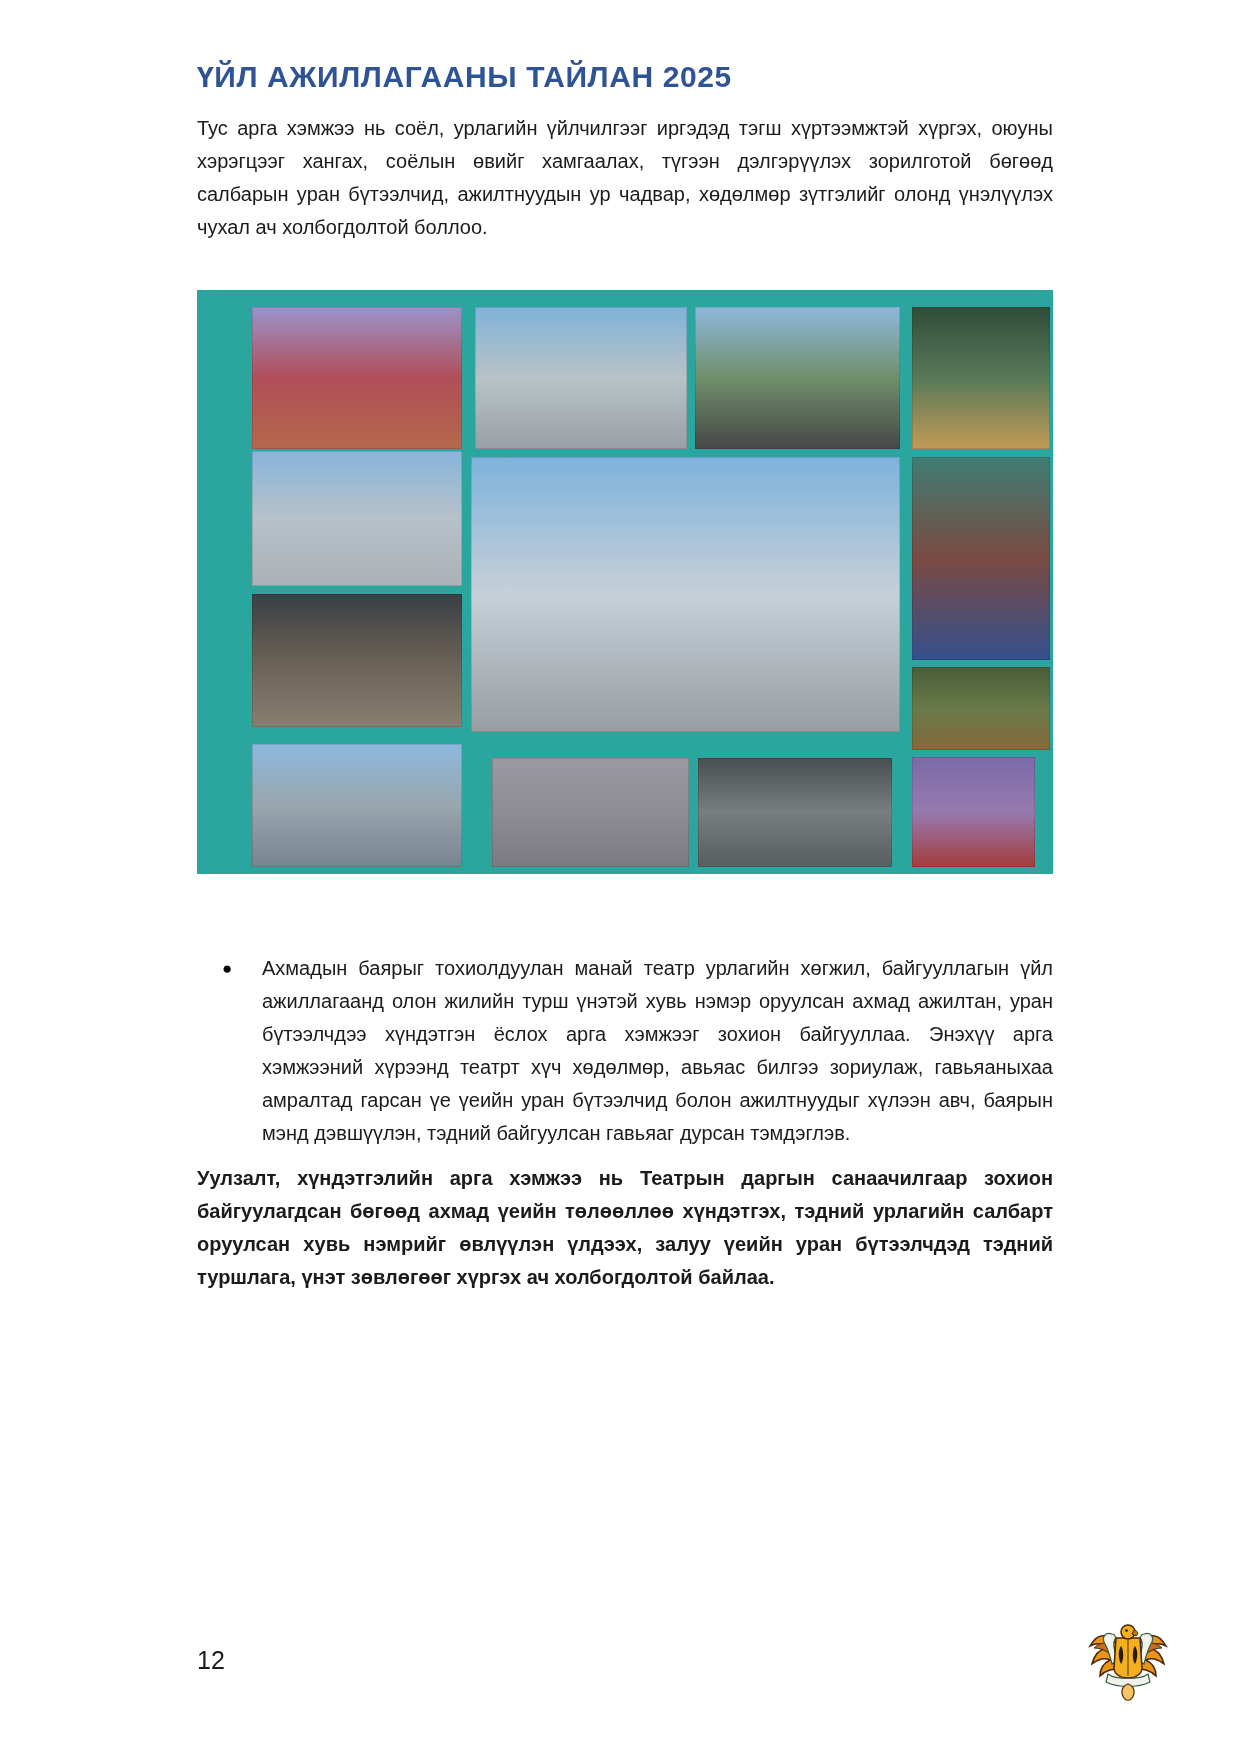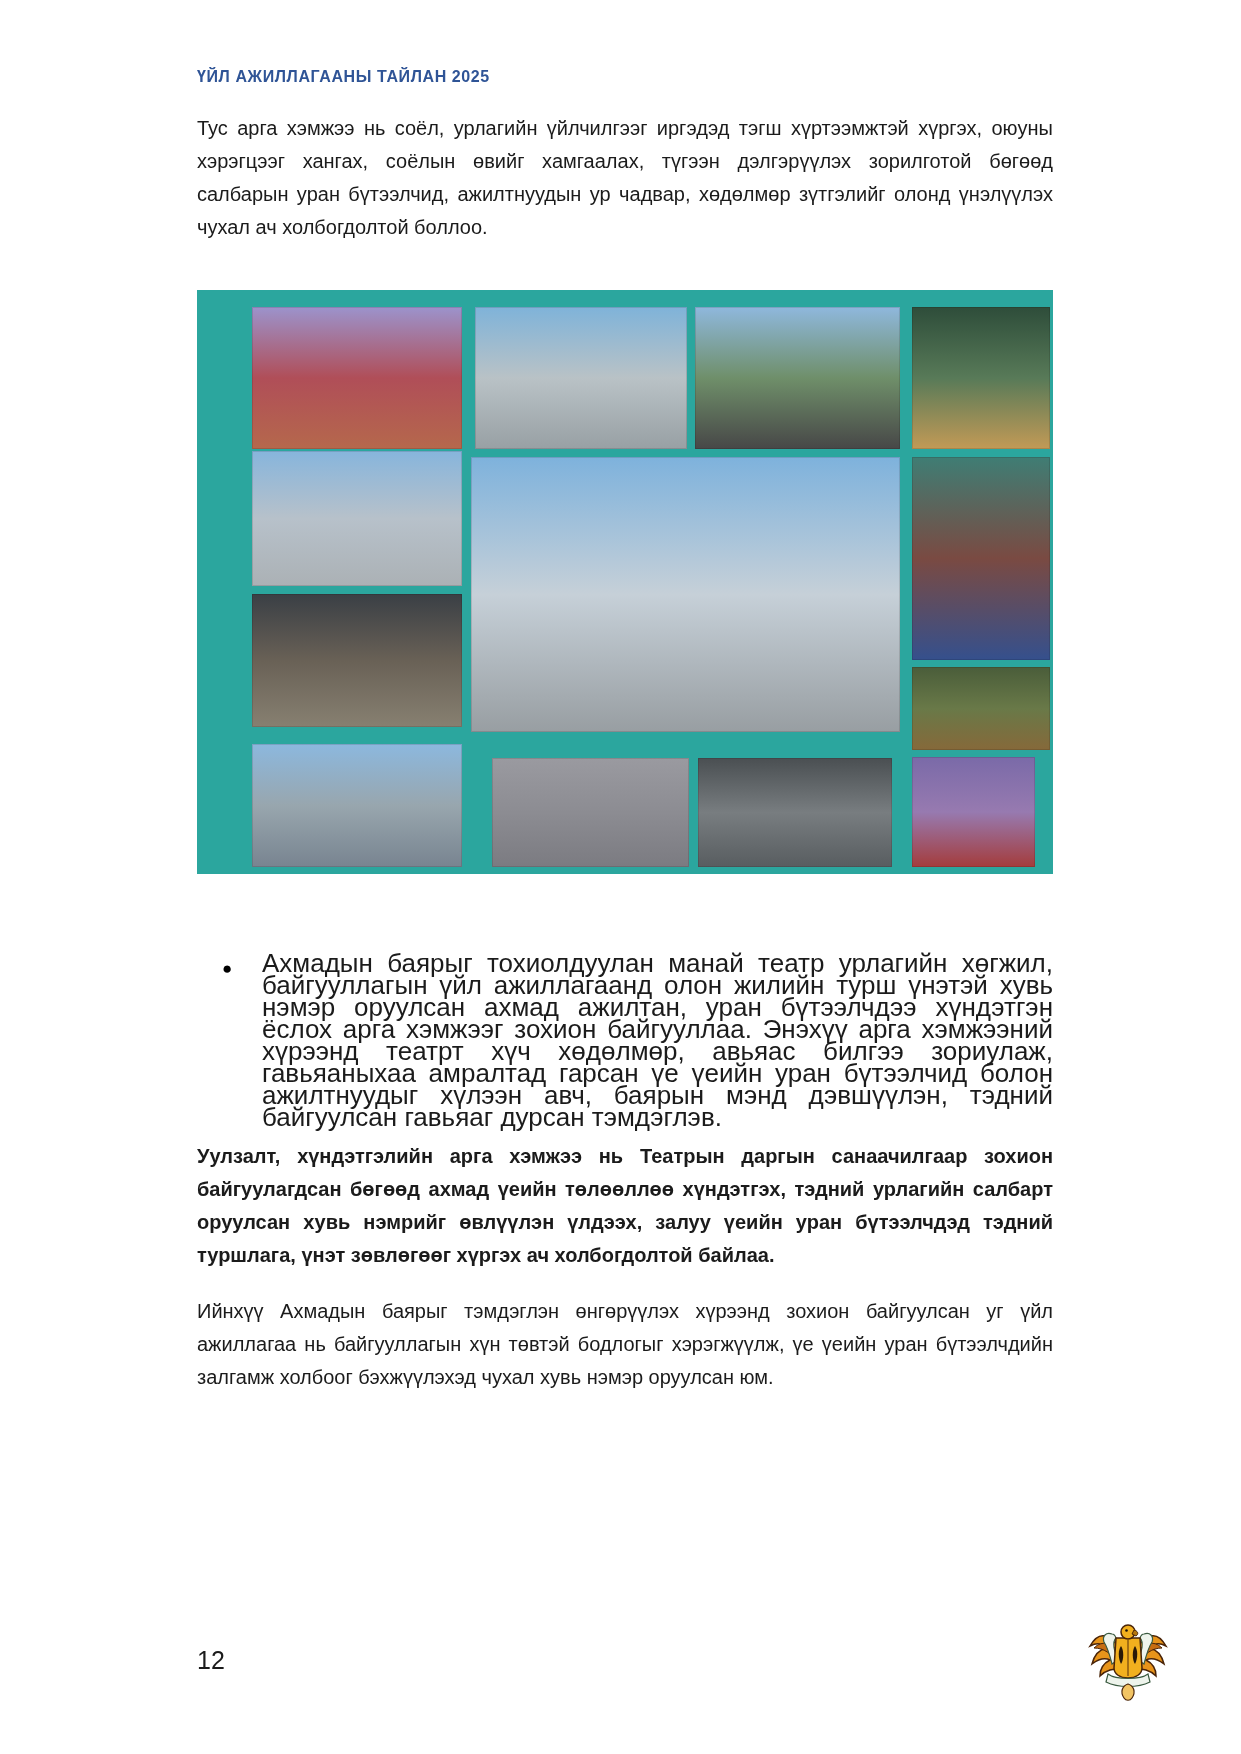--- a/index.html
+++ b/index.html
@@ -8,21 +8,21 @@
     width:1241px;height:1754px;
     margin:0 auto;
     background:#ffffff;
     font-family:"Liberation Sans","DejaVu Sans",sans-serif;
     color:#1b1b1b;
     overflow:hidden;
   }
   .content{margin:0 188px 0 197px;}
   .doc-header{
     margin:0;padding-top:62px;
-    font-size:16px;font-weight:600;letter-spacing:0.6px;
+    font-size:30px;font-weight:600;letter-spacing:0.6px;
     line-height:30px;
   }
   .para{
     font-size:20px;line-height:33px;
     text-align:justify;margin:0;
   }
   .p1{margin-top:53px;}
   .p2{margin-top:20px;}
   .p3{margin-top:12px;font-weight:bold;}
   .p4{margin-top:23px;}
@@ -42,21 +42,21 @@
     margin-top:78px;
   }
   .bullet-dot{
     flex:0 0 auto;
     width:40px;padding-left:25px;
     font-size:17px;line-height:33px;
     color:#000;
   }
   .bullet-text{
     flex:1 1 auto;
-    font-size:26px;line-height:22px;text-align:justify;
+    font-size:20px;line-height:33px;text-align:justify;
   }
   .page-number{
     position:absolute;left:197px;top:1648px;
     font-size:25px;line-height:24px;
   }
   .logo{
     position:absolute;left:1088px;top:1612px;
     width:80px;height:92px;
   }
 </style>
@@ -87,21 +87,20 @@
       <div class="photo" style="left: 83.5%; top: 80%; width: 14.4%; height: 18.8%; background: linear-gradient(rgb(122, 106, 168), rgb(151, 122, 176), rgb(164, 60, 60));" title="Woman in red traditional dress and fur hat speaking at a microphone"></div>
     </div>
 
     <div class="bullet-item">
       <div class="bullet-dot">●</div>
       <div class="bullet-text">Ахмадын баярыг тохиолдуулан манай театр урлагийн хөгжил, байгууллагын үйл ажиллагаанд олон жилийн турш үнэтэй хувь нэмэр оруулсан ахмад ажилтан, уран бүтээлчдээ хүндэтгэн ёслох арга хэмжээг зохион байгууллаа. Энэхүү арга хэмжээний хүрээнд театрт хүч хөдөлмөр, авьяас билгээ зориулаж, гавьяаныхаа амралтад гарсан үе үеийн уран бүтээлчид болон ажилтнуудыг хүлээн авч, баярын мэнд дэвшүүлэн, тэдний байгуулсан гавьяаг дурсан тэмдэглэв.</div>
     </div>
 
     <p class="para p3">Уулзалт, хүндэтгэлийн арга хэмжээ нь Театрын даргын санаачилгаар зохион байгуулагдсан бөгөөд ахмад үеийн төлөөллөө хүндэтгэх, тэдний урлагийн салбарт оруулсан хувь нэмрийг өвлүүлэн үлдээх, залуу үеийн уран бүтээлчдэд тэдний туршлага, үнэт зөвлөгөөг хүргэх ач холбогдолтой байлаа.</p>
 
-    <p class="para p4">Ийнхүү Ахмадын баярыг тэмдэглэн өнгөрүүлэх хүрээнд зохион байгуулсан уг үйл ажиллагаа нь байгууллагын хүн төвтэй бодлогыг хэрэгжүүлж, үе үеийн уран бүтээлчдийн залгамж холбоог бэхжүүлэхэд чухал хувь нэмэр оруулсан юм.</p>
 
   </div>
 
   <div class="page-number">12</div>
 
   <div class="logo">
     <svg viewBox="0 0 80 92" width="80" height="92">
 
       <g>
         <path d="M36 42 C20 18 10 20 2 34 C10 30 14 32 18 36 C10 38 6 44 4 52 C12 46 18 46 22 48 C14 52 12 58 12 64 C18 58 26 56 32 58 Z" fill="#E8941A" stroke="#4a2408" stroke-width="1.5"></path>

